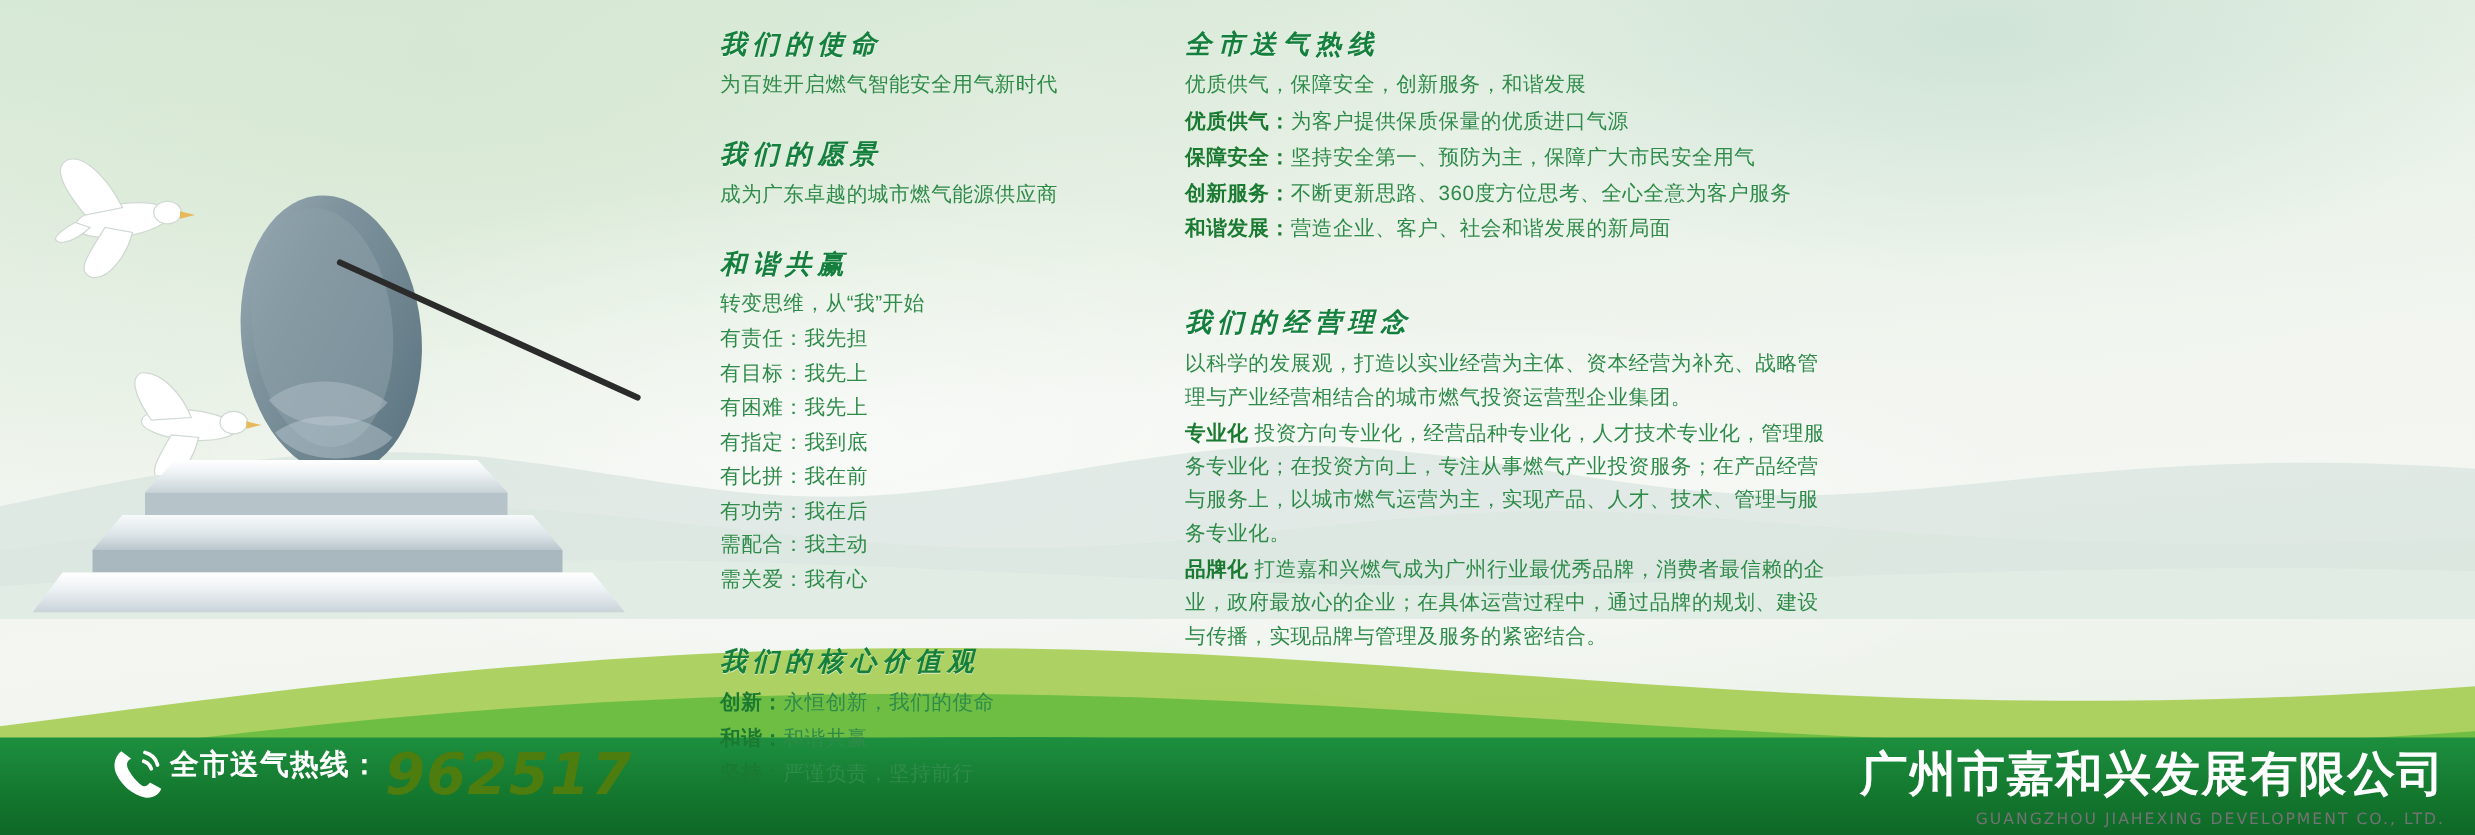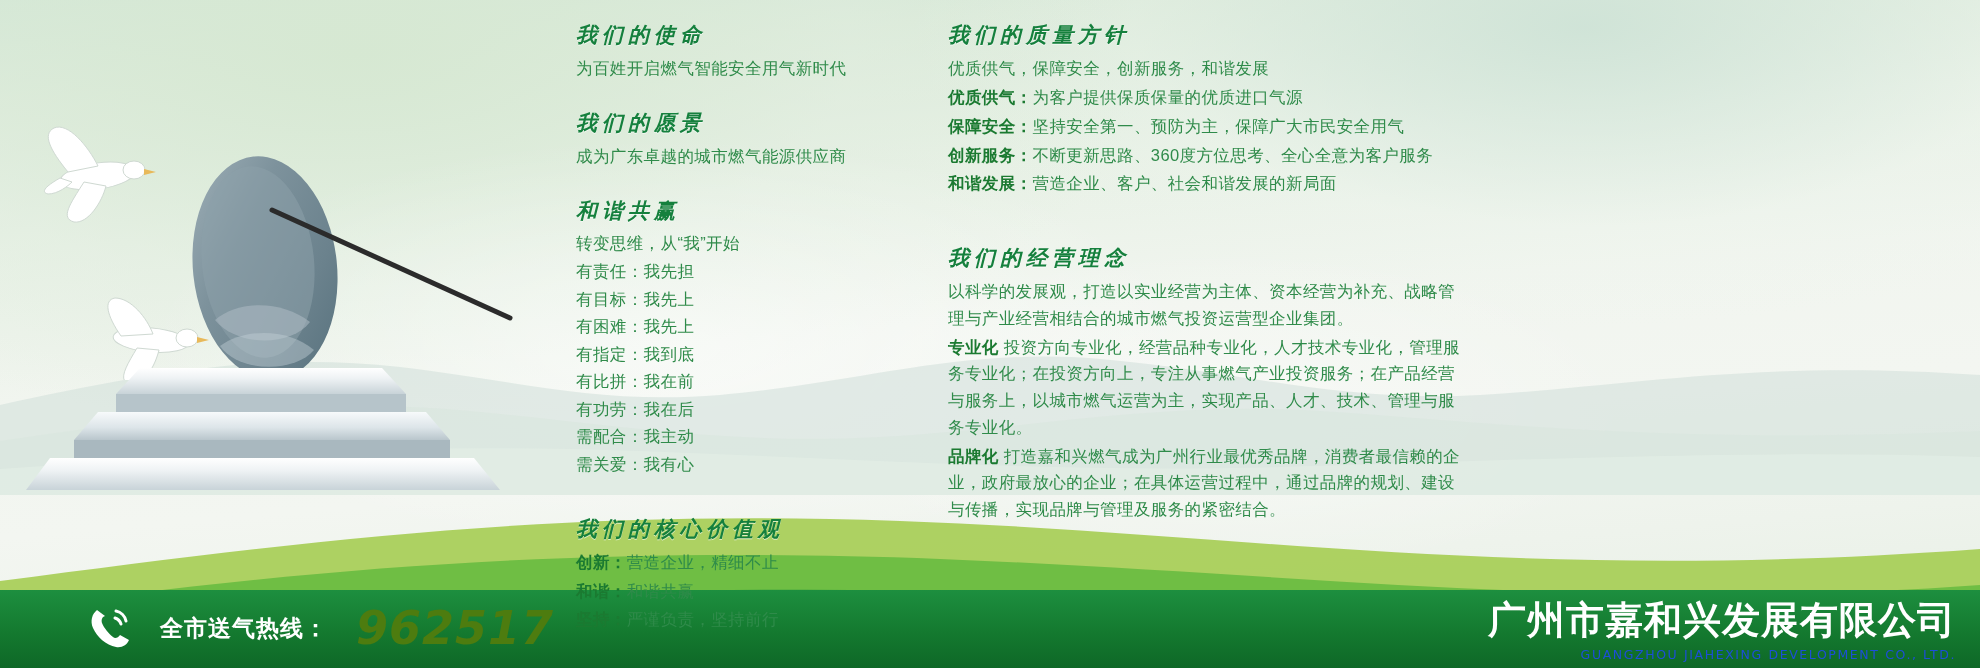--- a/index.html
+++ b/index.html
@@ -33,42 +33,42 @@
   .monument{position:absolute;left:10px;top:150px;width:520px;height:340px;}
   
   .wave{position:absolute;left:0;bottom:0;width:1980px;height:215px;}
   .footer-bar{
     position:absolute;left:0;bottom:0;width:1980px;height:78px;
     background:linear-gradient(180deg,#1d8f3f 0%,#14792f 55%,#0e6827 100%);
   }
   
   .hotline{
     position:absolute;left:86px;bottom:8px;height:64px;
-    display:flex;align-items:center;gap:28px;
+    display:flex;align-items:flex-start;gap:4px;
   }
   .hotline-icon{width:46px;height:46px;display:block;}
   .hotline-label{
     color:#ffffff;font-size:23px;font-weight:bold;letter-spacing:1px;
     white-space:nowrap;
   }
   .hotline-number{
     color:#4d7c0f;font-size:46px;font-weight:bold;font-style:italic;
     letter-spacing:1px;line-height:1;white-space:nowrap;
     font-family:"DejaVu Sans",sans-serif;
   }
   
   .company{
     position:absolute;right:24px;bottom:6px;text-align:right;
   }
   .company-cn{
     color:#ffffff;font-size:38px;font-weight:bold;letter-spacing:1px;
     line-height:1.2;white-space:nowrap;
   }
   .company-en{
-    color:#1d4ed8;font-size:12.5px;letter-spacing:1.6px;
+    color:#737373;font-size:12.5px;letter-spacing:1.6px;
     margin-top:3px;white-space:nowrap;
     font-family:"DejaVu Sans",sans-serif;
   }
   
   .col{position:absolute;top:18px;}
   .col-left{left:576px;width:330px;}
   .col-right{left:948px;width:520px;}
   .block{margin-bottom:14px;}
   .block:last-child{margin-bottom:0;}
   h2.section-title{
@@ -216,35 +216,35 @@
       <p class="line tight">有功劳：我在后</p>
       <p class="line tight">需配合：我主动</p>
       <p class="line tight">需关爱：我有心</p>
     </div>
 
     <div class="spacer-md"></div>
 
     <div class="block">
       <h2 class="section-title">我们的核心价值观</h2>
       <p class="line">
-        <span class="kw">创新</span><span class="kw">：</span><span>营造企业，精细不止</span>
+        <span class="kw">创新</span><span class="kw">：</span><span>永恒创新，我们的使命</span>
       </p>
       <p class="line">
         <span class="kw">和谐</span><span class="kw">：</span><span>和谐共赢</span>
       </p>
       <p class="line">
         <span class="kw">坚持</span><span class="kw">：</span><span>严谨负责，坚持前行</span>
       </p>
     </div>
   </div>
 
   <div class="col col-right">
 
     <div class="block">
-      <h2 class="section-title">我们的质量方针</h2>
+      <h2 class="section-title">全市送气热线</h2>
       <p class="line">优质供气，保障安全，创新服务，和谐发展</p>
       <p class="line">
         <span class="kw">优质供气</span><span class="kw">：</span><span>为客户提供保质保量的优质进口气源</span>
       </p>
       <p class="line">
         <span class="kw">保障安全</span><span class="kw">：</span><span>坚持安全第一、预防为主，保障广大市民安全用气</span>
       </p>
       <p class="line">
         <span class="kw">创新服务</span><span class="kw">：</span><span>不断更新思路、360度方位思考、全心全意为客户服务</span>
       </p>

